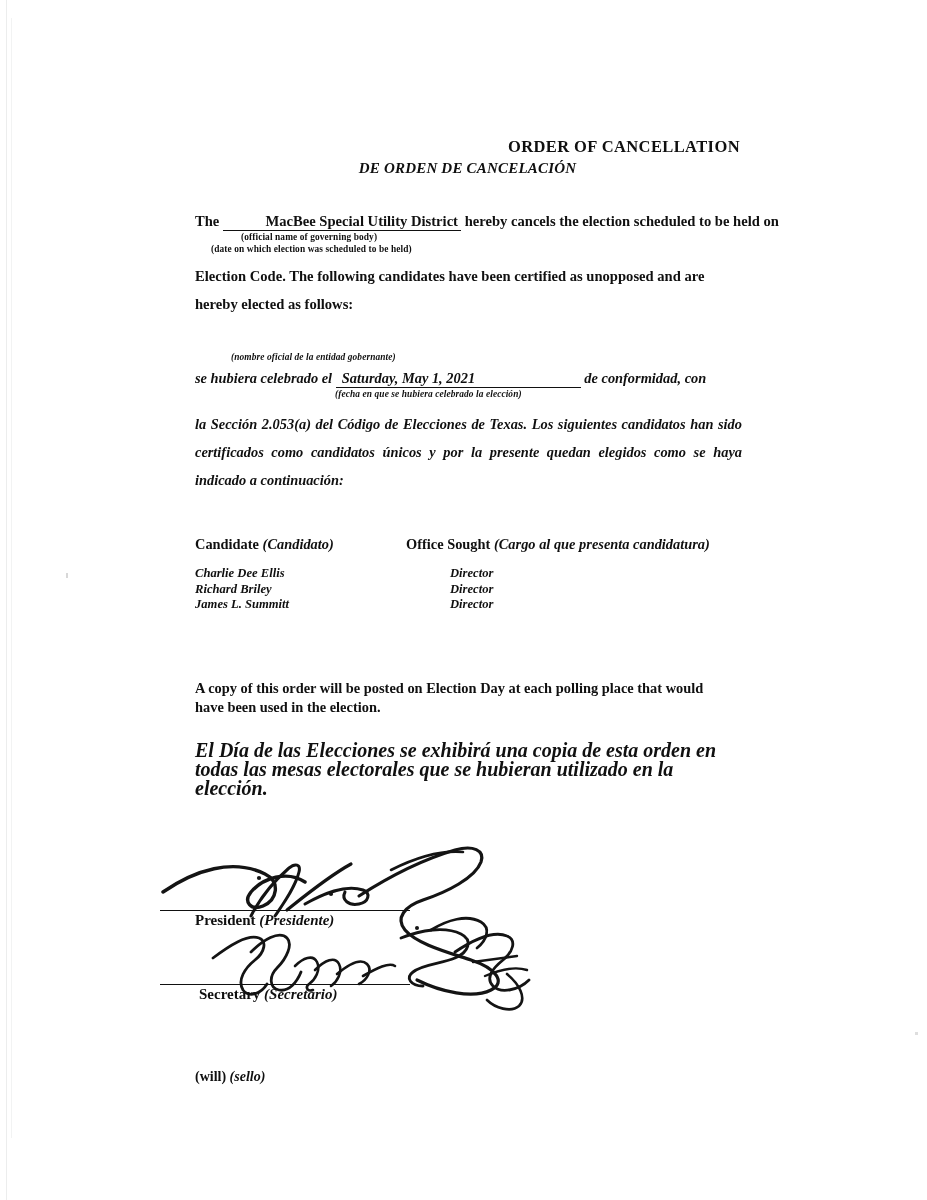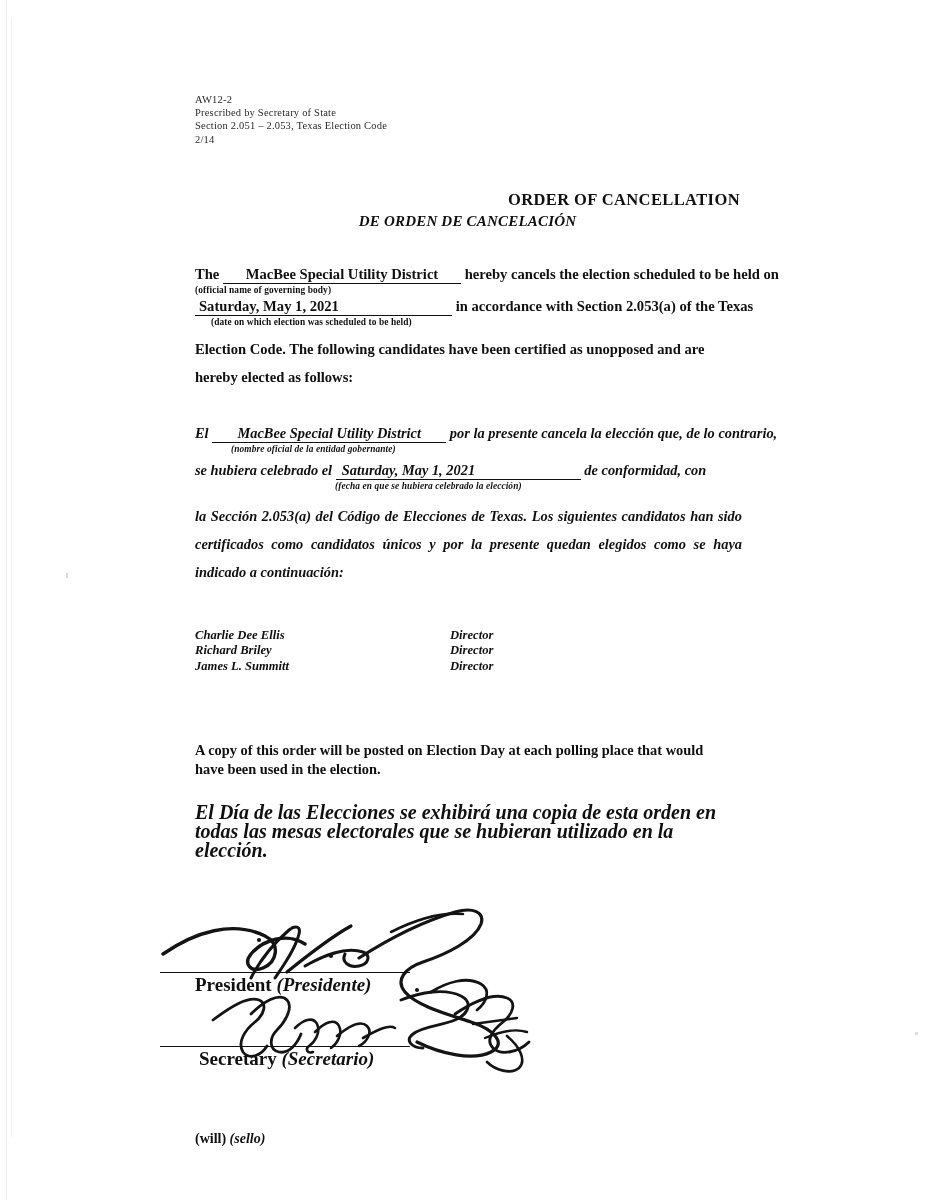--- a/index.html
+++ b/index.html
@@ -81,38 +81,38 @@
   .en-block {
     margin-top: 36px;
     font-size: 14.6px;
     font-weight: bold;
     line-height: 17px;
   }
   .line-1 { white-space: nowrap; }
   .fill {
     display: inline-block;
     border-bottom: 1.6px solid #111;
-    text-align: center;
+    text-align: right;
     font-weight: bold;
     vertical-align: baseline;
     padding: 0 3px;
   }
   .fill-body { width: 232px; }
   .fill-date-en {
     width: 250px;
     text-align: left;
     padding-left: 4px;
   }
   .caption {
     font-size: 9.4px;
     font-weight: bold;
     line-height: 11px;
     letter-spacing: 0.1px;
   }
-  .cap-gov { margin-top: 1px; }
+  .cap-gov { margin-left: 46px; margin-top: 1px; }
   .cap-date-en { margin-left: 16px; margin-top: 1px; }
   .line-2 {
     margin-top: 2px;
     white-space: nowrap;
   }
   .para-en {
     margin-top: 7px;
     line-height: 28px;
   }
 
@@ -215,21 +215,21 @@
   }
   .sig-rule {
     position: absolute;
     height: 0;
     border-bottom: 1.5px solid #111;
   }
   .rule-pres { left: -35px; top: 68px; width: 250px; }
   .rule-sec  { left: -35px; top: 142px; width: 250px; }
   .sig-label {
     position: absolute;
-    font-size: 19px;
+    font-size: 15px;
     font-weight: bold;
     white-space: nowrap;
   }
   .sig-label .es { font-style: italic; }
   .lbl-pres { left: 0px; top: 70px; }
   .lbl-sec  { left: 4px; top: 144px; }
 
   
   .seal-line {
     margin-top: 52px;
@@ -243,70 +243,65 @@
 
 <div class="page">
 
   <div class="scan-edge-a"></div>
   <div class="scan-edge-b"></div>
   <div class="scan-speck"></div>
   <div class="scan-speck2"></div>
 
   <div class="content">
 
-    <div class="formhead">
-      <div>AW12-2</div>
-      <div>Prescribed by Secretary of State</div>
-      <div>Section 2.051 – 2.053, Texas Election Code</div>
-      <div>2/14</div>
-    </div>
 
     <div class="title-wrap">
       <div class="title-en">ORDER OF CANCELLATION</div>
       <div class="title-es">DE ORDEN DE CANCELACIÓN</div>
     </div>
 
     <div class="en-block">
 
       <div class="line-1">
         <span>The</span>
         <span class="fill fill-body">MacBee Special Utility District</span>
         <span>hereby cancels the election scheduled to be held  on</span>
       </div>
       <div class="caption cap-gov">(official name of governing body)</div>
 
-      <div class="line-2">
-        <span class="fill fill-date-en">Saturday, May 1, 2021</span>
-        <span>in accordance with Section 2.053(a) of the  Texas</span>
-      </div>
       <div class="caption cap-date-en">(date on which election was scheduled to be held)</div>
 
       <div class="para-en">Election Code. The following candidates have been certified as unopposed and are hereby elected as follows:</div>
     </div>
 
     <div class="es-block">
 
-      <div class="es-line-1">
-        <span>El</span>
-        <span class="fill fill-es-body">MacBee Special Utility District</span>
-        <span>por la presente cancela la elección que, de lo contrario,</span>
-      </div>
       <div class="caption cap-gov-es">(nombre oficial de la entidad gobernante)</div>
 
       <div class="es-line-2">
         <span>se hubiera celebrado el</span>
         <span class="fill fill-date-es">Saturday, May 1, 2021</span>
         <span>de conformidad, con</span>
       </div>
       <div class="caption cap-date-es">(fecha en que se hubiera celebrado la elección)</div>
 
       <div class="para-es">la Sección 2.053(a) del Código de Elecciones de Texas. Los siguientes candidatos han sido certificados como candidatos únicos y por la presente quedan elegidos como se haya indicado a continuación:</div>
     </div>
 
     <div class="cand-table">
+      <div class="cand-head">
+        <div class="col-a">
+          <span>Candidate</span>
+          <span class="hd-es">(Candidato)</span>
+        </div>
+        <div class="col-b">
+          <span>Office Sought</span>
+          <span class="hd-es">(Cargo al que presenta candidatura)</span>
+        </div>
+      </div>
 
       <div class="cand-rows">
         <div class="cand-row">
           <span class="c-name">Charlie Dee Ellis</span>
           <span class="c-office">Director</span>
         </div>
         <div class="cand-row">
           <span class="c-name">Richard Briley</span>
           <span class="c-office">Director</span>
         </div>

